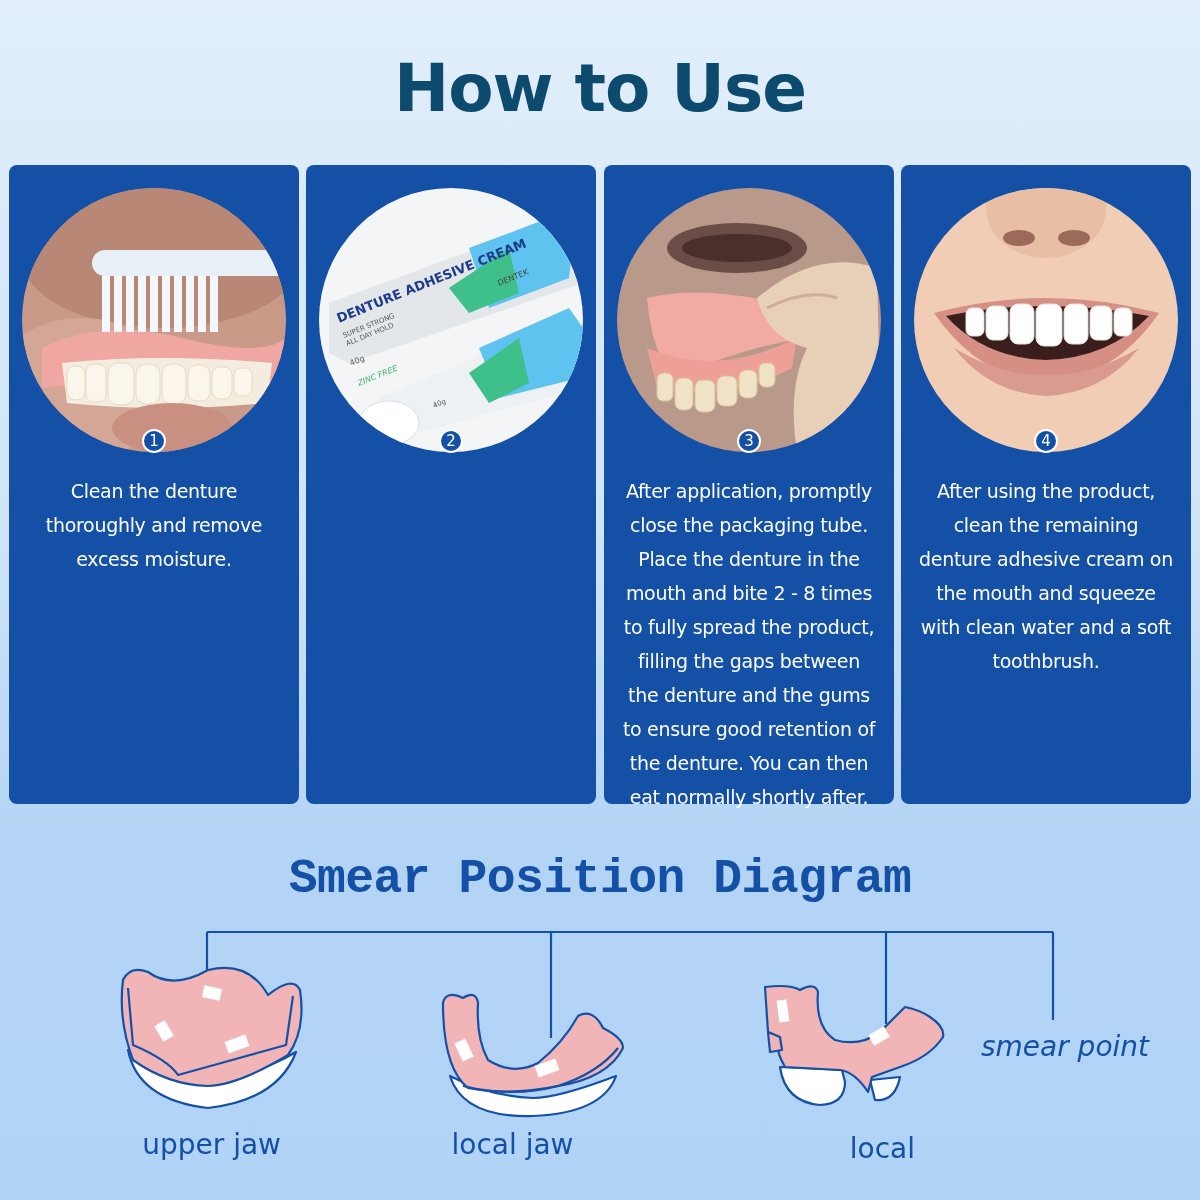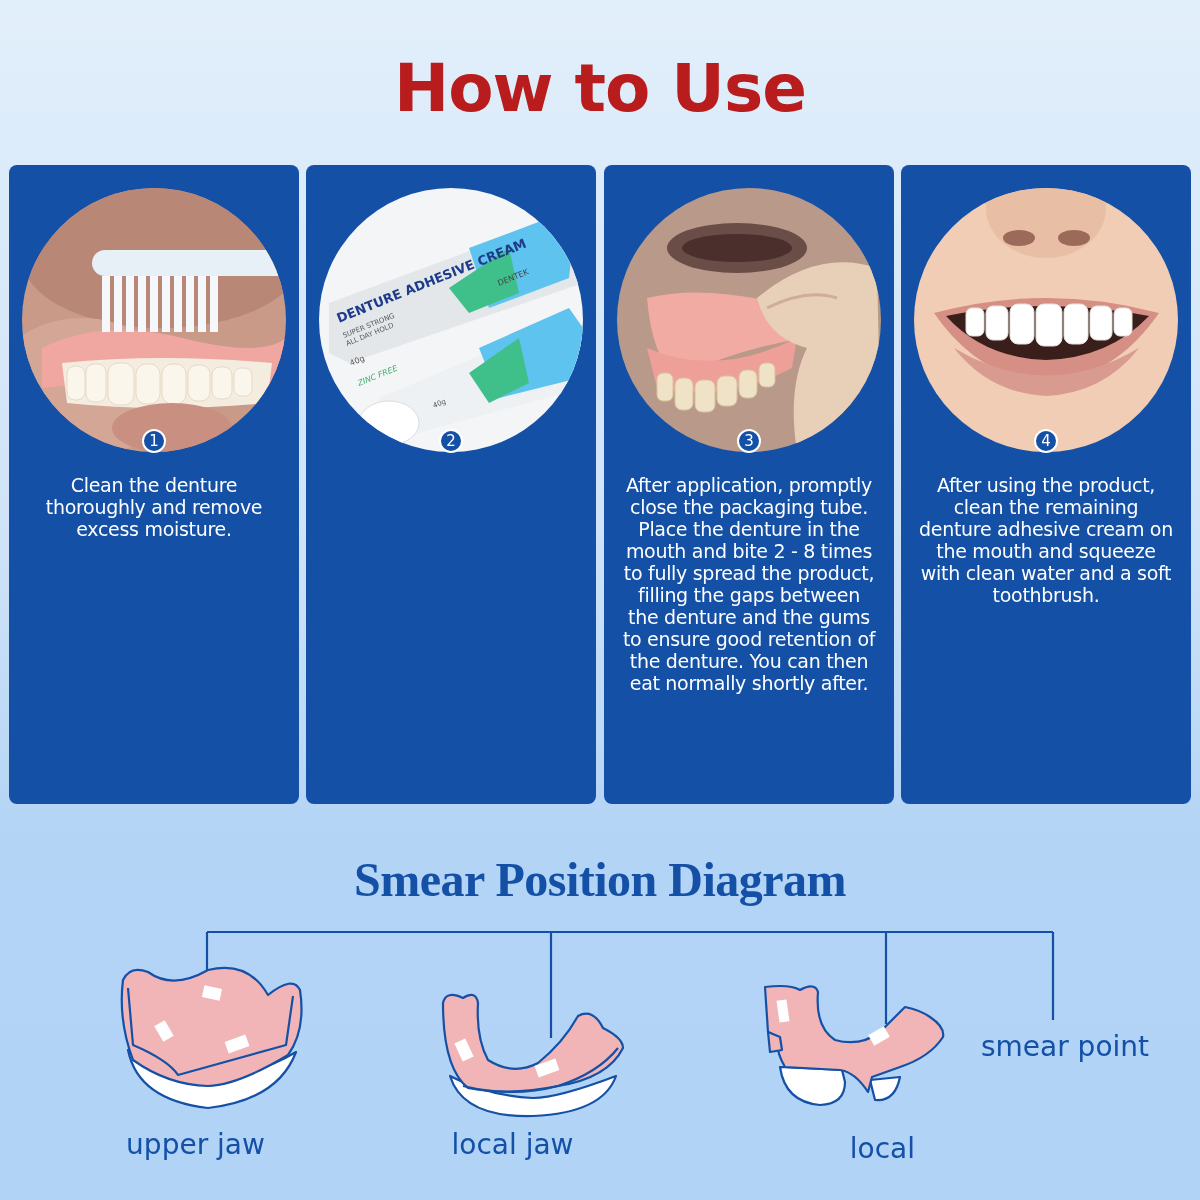--- a/index.html
+++ b/index.html
@@ -4,21 +4,21 @@
 <style>
   * { box-sizing: border-box; margin: 0; padding: 0; }
   html, body { width: 1200px; height: 1200px; overflow: hidden; }
   body {
     font-family: "Liberation Sans", "DejaVu Sans", sans-serif;
     background: linear-gradient(180deg, #e2effb 0%, #cfe3f8 45%, #b3d4f5 70%, #b1d3f5 100%);
     position: relative;
   }
   .title {
     position: absolute; left: 0; top: 50px; width: 1200px;
-    text-align: center; color: #b91c1c;
+    text-align: center; color: #0c4a6e;
     font-family: "DejaVu Sans", sans-serif; font-weight: bold;
     font-size: 66px; letter-spacing: -1px;
   }
   .cards { position: absolute; left: 9px; top: 165px; width: 1182px; height: 639px; }
   .card {
     position: absolute; top: 0; width: 290px; height: 639px;
     background: #1450a6; border-radius: 8px;
   }
   .photo {
     position: absolute; left: 13px; top: 23px; width: 264px; height: 264px;
@@ -26,27 +26,27 @@
   }
   .photo svg { width: 100%; height: 100%; display: block; }
   .badge {
     position: absolute; left: 133px; top: 264px; width: 24px; height: 24px;
     border-radius: 50%; border: 2px solid #fff; background: #1450a6;
     color: #fff; font-size: 15px; line-height: 20px; text-align: center;
     font-family: "DejaVu Sans", sans-serif;
   }
   .step-text {
     position: absolute; left: 18px; top: 309px; width: 254px;
-    color: #fff; font-size: 19px; line-height: 22px; text-align: center;
+    color: #fff; font-size: 19px; line-height: 34px; text-align: center;
     font-family: "DejaVu Sans", sans-serif; letter-spacing: -0.3px;
   }
   .subtitle {
     position: absolute; left: 0; top: 852px; width: 1200px;
     text-align: center; color: #1450a6;
-    font-family: Liberation Serif, serif; font-weight: bold;
+    font-family: Liberation Mono, monospace; font-weight: bold;
     font-size: 48px; letter-spacing: -0.5px;
   }
   .diagram { position: absolute; left: 0; top: 920px; width: 1200px; height: 280px; }
   .diagram svg.lines { position: absolute; left: 0; top: 0; }
   .jaw { position: absolute; }
   .jaw-label {
     position: absolute; color: #1450a6; font-size: 28px;
     font-family: "DejaVu Sans", sans-serif; text-align: center;
   }
 </style>
@@ -186,21 +186,21 @@
       <path d="M10 90 Q 20 140 90 148 Q 160 140 178 92 Q 140 115 90 118 Q 40 115 10 90 Z" fill="#ffffff"></path>
       <path d="M5 20 Q 12 5 30 12 Q 55 30 90 10 Q 130 0 150 35 Q 175 15 182 30 Q 188 70 170 95 Q 120 125 90 126 Q 50 125 15 100 Q 0 60 5 20 Z" fill="#f2b5b7"></path>
       <path d="M10 28 L 15 85 Q 50 100 60 115 L 168 85 L 175 36" fill="none"></path>
     </g>
     <g fill="#ffffff">
       <rect x="85" y="27" width="18" height="12" transform="rotate(12 94 33)"></rect>
       <rect x="40" y="62" width="12" height="18" transform="rotate(-30 46 71)"></rect>
       <rect x="108" y="78" width="22" height="12" transform="rotate(-20 119 84)"></rect>
     </g>
   </svg>
-  <div class="jaw-label" style="left:118px;top:208px;width:155px;">upper jaw</div>
+  <div class="jaw-label" style="left:126px;top:208px;width:155px;text-align:right;">upper jaw</div>
 
   <svg class="jaw" style="left:438px;top:68px" width="190" height="130" viewBox="0 0 190 130">
     <g stroke="#1450a6" stroke-width="2.2" stroke-linejoin="round">
       <path d="M12 88 Q 25 130 95 128 Q 165 125 178 88 Q 120 110 95 110 Q 50 108 12 88 Z" fill="#ffffff"></path>
       <path d="M5 15 Q 8 2 25 10 Q 38 2 40 15 Q 38 50 50 72 Q 75 88 100 75 Q 125 55 140 28 Q 155 20 165 40 Q 185 50 185 60 Q 170 90 120 98 Q 70 108 30 100 Q 5 80 5 15 Z" fill="#f2b5b7"></path>
       <path d="M25 98 Q 75 110 120 98 Q 160 85 180 60" fill="none"></path>
     </g>
     <g fill="#ffffff">
       <rect x="20" y="52" width="12" height="20" transform="rotate(-25 26 62)"></rect>
       <rect x="98" y="74" width="22" height="12" transform="rotate(-20 109 80)"></rect>
@@ -215,14 +215,14 @@
       <path d="M5 5 Q 30 2 40 8 Q 55 0 58 10 Q 55 45 75 58 Q 100 65 120 50 Q 135 35 145 25 Q 160 28 170 35 Q 185 45 183 55 Q 170 75 140 85 L 112 95 L 108 110 Q 95 90 80 88 L 25 85 Q 15 68 18 55 L 8 50 Z" fill="#f2b5b7"></path>
       <path d="M8 50 L 20 55 L 22 68 L 10 70 Z" fill="#f2b5b7"></path>
     </g>
     <g fill="#ffffff">
       <rect x="18" y="18" width="10" height="22" transform="rotate(-8 23 29)"></rect>
       <rect x="110" y="48" width="18" height="12" transform="rotate(-30 119 54)"></rect>
     </g>
   </svg>
   <div class="jaw-label" style="left:765px;top:212px;width:150px;text-align:right;">local</div>
 
-  <div class="jaw-label" style="left:975px;top:110px;width:180px;">smear point</div>
+  <div class="jaw-label" style="left:975px;top:110px;width:180px;font-style:italic;">smear point</div>
 </div>
 
 </body></html>

